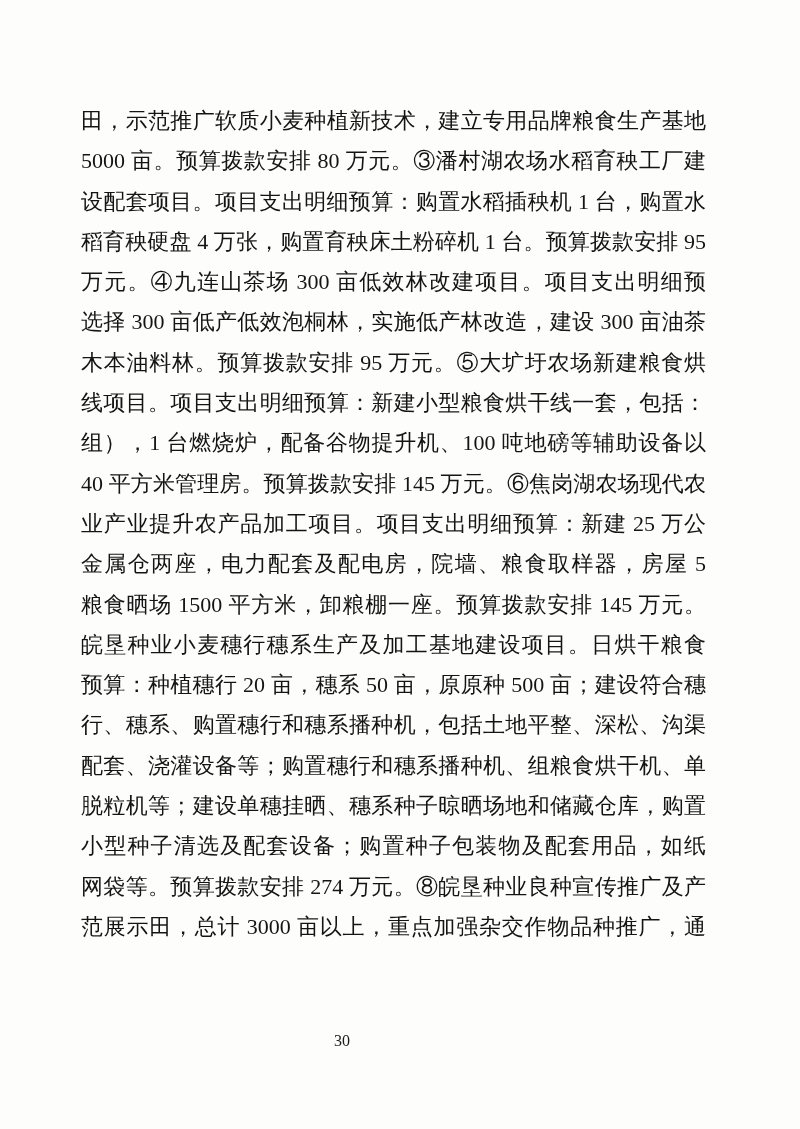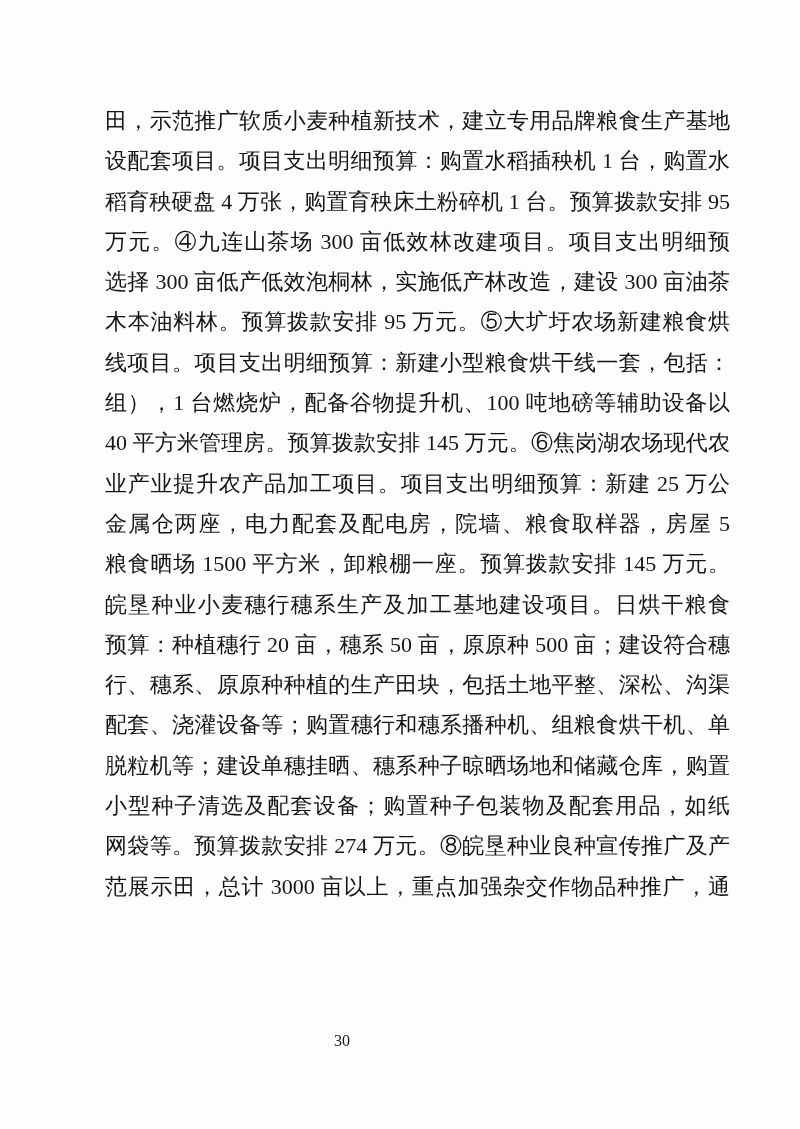--- a/index.html
+++ b/index.html
@@ -15,21 +15,20 @@
     background: #fdfdfc;
     overflow: hidden;
     font-family: "Liberation Serif", "DejaVu Serif", serif;
     color: #141414;
   }
   .text-block {
     position: absolute;
     left: 81px;
     top: 101px;
     width: 625px;
-    margin-left: 24px;
   }
   .text-line {
     font-size: 22px;
     height: 40.3px;
     line-height: 40.3px;
     text-align: justify;
     text-align-last: justify;
     text-justify: inter-character;
     white-space: normal;
     overflow: hidden;
@@ -45,34 +44,35 @@
     line-height: 24px;
     color: #1a1a1a;
   }
 </style>
 </head>
 <body>
 
 <div class="page">
   <div class="text-block">
     <div class="text-line">田，示范推广软质小麦种植新技术，建立专用品牌粮食生产基地</div>
+    <div class="text-line">5000 亩。预算拨款安排 80 万元。③潘村湖农场水稻育秧工厂建</div>
     <div class="text-line">设配套项目。项目支出明细预算：购置水稻插秧机 1 台，购置水</div>
     <div class="text-line">稻育秧硬盘 4 万张，购置育秧床土粉碎机 1 台。预算拨款安排 95</div>
     <div class="text-line">万元。④九连山茶场 300 亩低效林改建项目。项目支出明细预算：</div>
     <div class="text-line">选择 300 亩低产低效泡桐林，实施低产林改造，建设 300 亩油茶</div>
     <div class="text-line">木本油料林。预算拨款安排 95 万元。⑤大圹圩农场新建粮食烘干</div>
     <div class="text-line">线项目。项目支出明细预算：新建小型粮食烘干线一套，包括：</div>
     <div class="text-line">组），1 台燃烧炉，配备谷物提升机、100 吨地磅等辅助设备以及</div>
     <div class="text-line">40 平方米管理房。预算拨款安排 145 万元。⑥焦岗湖农场现代农</div>
     <div class="text-line">业产业提升农产品加工项目。项目支出明细预算：新建 25 万公斤</div>
     <div class="text-line">金属仓两座，电力配套及配电房，院墙、粮食取样器，房屋 5 间，</div>
     <div class="text-line">粮食晒场 1500 平方米，卸粮棚一座。预算拨款安排 145 万元。⑦</div>
     <div class="text-line">皖垦种业小麦穗行穗系生产及加工基地建设项目。日烘干粮食</div>
     <div class="text-line">预算：种植穗行 20 亩，穗系 50 亩，原原种 500 亩；建设符合穗</div>
-    <div class="text-line">行、穗系、原原种种植的生产田块，包括土地平整、深松、沟渠</div>
+    <div class="text-line">行、穗系、购置穗行和穗系播种机，包括土地平整、深松、沟渠</div>
     <div class="text-line">配套、浇灌设备等；购置穗行和穗系播种机、组粮食烘干机、单穗</div>
     <div class="text-line">脱粒机等；建设单穗挂晒、穗系种子晾晒场地和储藏仓库，购置</div>
     <div class="text-line">小型种子清选及配套设备；购置种子包装物及配套用品，如纸袋、</div>
     <div class="text-line">网袋等。预算拨款安排 274 万元。⑧皖垦种业良种宣传推广及产</div>
     <div class="text-line">范展示田，总计 3000 亩以上，重点加强杂交作物品种推广，通过</div>
   </div>
   <div class="page-number">30</div>
 </div>
 
 </body></html>

